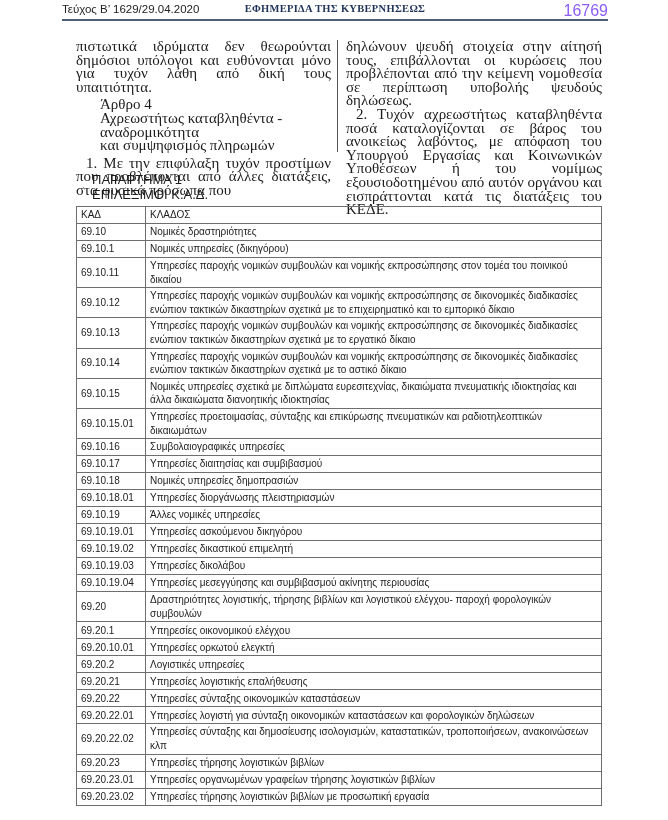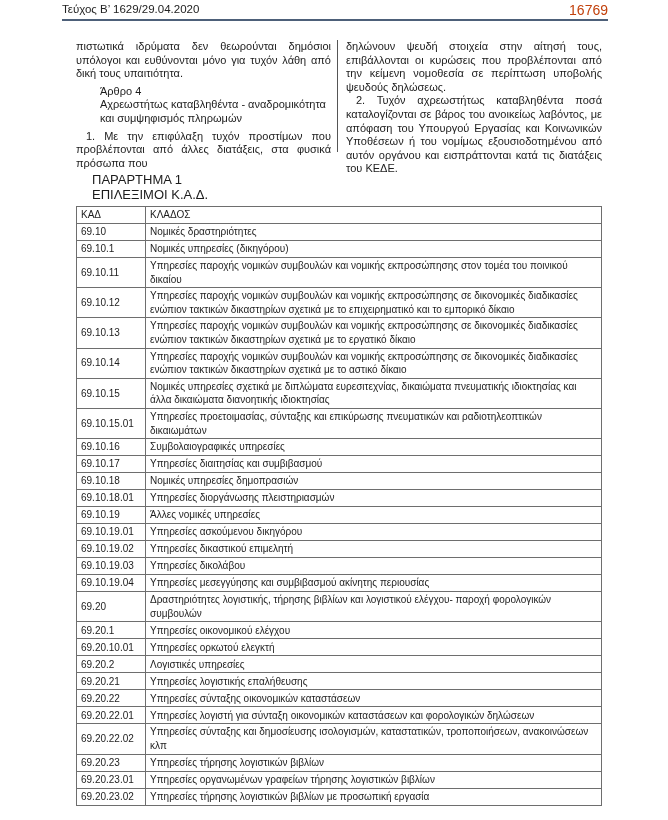--- a/index.html
+++ b/index.html
@@ -3,24 +3,24 @@
 <meta charset="utf-8">
 <style>
   html, body { margin: 0; padding: 0; background: #ffffff; }
   body {
     width: 668px; height: 820px; position: relative; overflow: hidden;
     font-family: "DejaVu Sans", sans-serif; color: #1c1c1c;
   }
   .hdr { position: absolute; left: 62px; top: 0; width: 546px; height: 21px; }
   .hdr-left { position: absolute; left: 0; top: 3px; font-size: 11.5px; color: #222; font-family: "Liberation Sans", sans-serif; }
   .hdr-title { position: absolute; left: 0; right: 0; top: 3px; text-align: center; font-family: "Liberation Serif", serif; font-weight: bold; font-size: 10.5px; color: #1e3157; letter-spacing: 0.3px; }
-  .hdr-right { position: absolute; right: 0; top: 2px; font-size: 14px; color: #c2410c; font-family: "Liberation Sans", sans-serif; }
+  .hdr-right { position: absolute; right: 0; top: 2px; font-size: 16px; color: #8b5cf6; font-family: "Liberation Sans", sans-serif; }
   .hdr-rule { position: absolute; left: 62px; top: 19px; width: 546px; height: 2px; background: #4d6079; }
 
-  .col { position: absolute; top: 40px; font-size: 11px; line-height: 13.6px; text-align: justify; font-family: Liberation Sans, sans-serif; }
+  .col { position: absolute; top: 40px; font-size: 15px; line-height: 13.6px; text-align: justify; font-family: Liberation Serif, serif; }
   .col p { margin: 0; }
   .col-left { left: 76px; width: 255px; }
   .col-right { left: 346px; width: 256px; }
   .col-divider { position: absolute; left: 337px; top: 40px; width: 1px; height: 112px; background: #555; }
   .indent { text-indent: 10px; }
   .article { padding-left: 24px; text-align: left; }
 
   .annex { position: absolute; left: 92px; top: 172px; font-size: 13px; line-height: 15px; font-family: "Liberation Sans", sans-serif; }
 
   table.kad {
@@ -32,20 +32,21 @@
     line-height: 13.6px; height: 14px;
   }
   table.kad td.c1 { width: 59px; white-space: nowrap; }
   table.kad td.c2 { text-align: left; }
 </style>
 </head>
 <body>
 
 <div class="hdr">
   <span class="hdr-left">Τεύχος Β’ 1629/29.04.2020</span>
+  <span class="hdr-title">ΕΦΗΜΕΡΙΔΑ ΤΗΣ ΚΥΒΕΡΝΗΣΕΩΣ</span>
   <span class="hdr-right">16769</span>
 </div>
 <div class="hdr-rule"></div>
 
 <div class="col col-left">
   <p>πιστωτικά ιδρύματα δεν θεωρούνται δημόσιοι υπόλογοι και ευθύνονται μόνο για τυχόν λάθη από δική τους υπαιτιότητα.</p>
   <p class="article" style="margin-top:4px;">Άρθρο 4</p>
   <p class="article">Αχρεωστήτως καταβληθέντα - αναδρομικότητα</p>
   <p class="article">και συμψηφισμός πληρωμών</p>
   <p class="indent" style="margin-top:4px;">1. Με την επιφύλαξη τυχόν προστίμων που προβλέπονται από άλλες διατάξεις, στα φυσικά πρόσωπα που</p>

